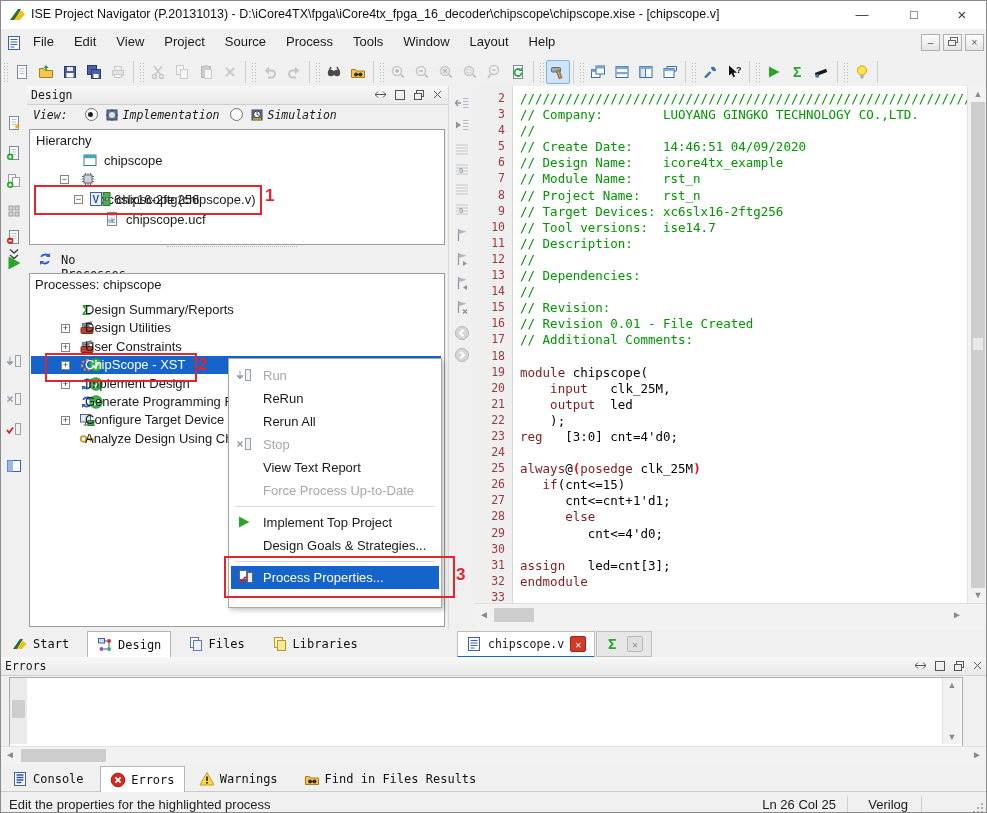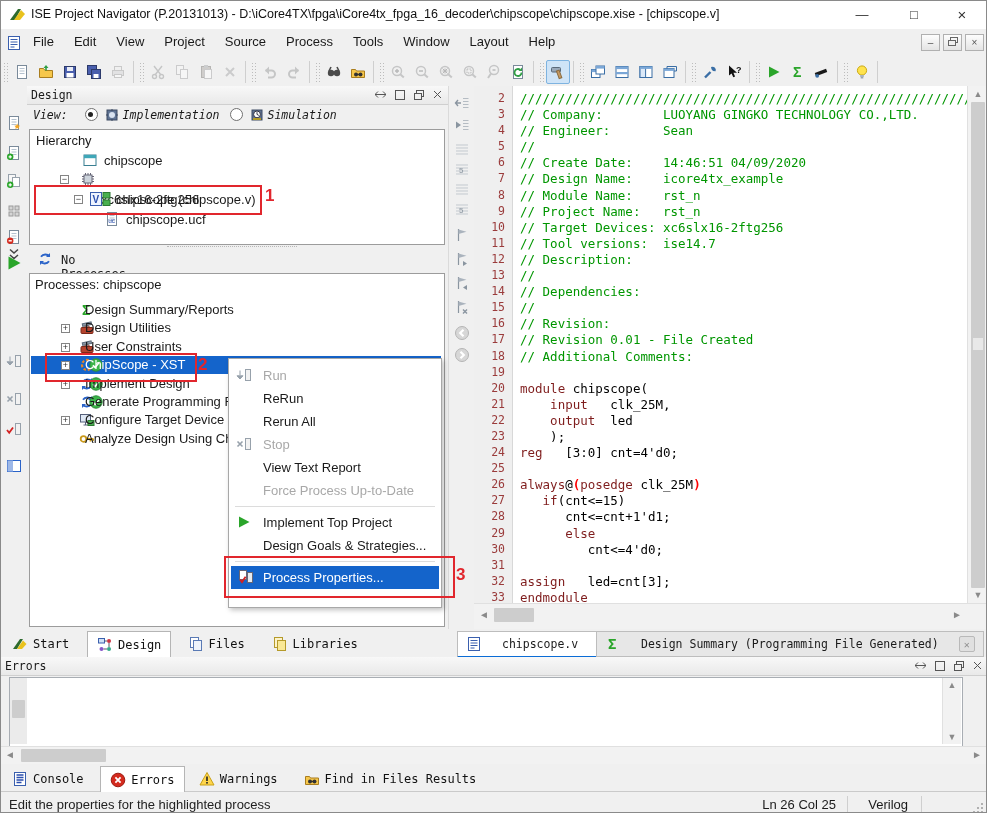--- a/index.html
+++ b/index.html
@@ -64,21 +64,21 @@
   .c-pm{color:#ff0000;font-weight:bold;}
   .vscroll{position:absolute;background:#f2f2f2;border-left:1px solid #e0e0e0;}
   .hscroll{position:absolute;background:#f2f2f2;border-top:1px solid #e0e0e0;}
   .sb-arrow{position:absolute;color:#8a8a8a;font-size:9px;text-align:center;width:100%;}
   .thumb{position:absolute;background:#cdcdcd;border-radius:1px;}
   .grip{position:absolute;background:#e8e8e8;}
   
   #tabsrow{left:0;top:628px;width:987px;height:28px;background:#f0f0f0;border-bottom:4px solid #0ea5e9;}
   .ltab{position:absolute;top:2px;height:25px;display:flex;align-items:center;gap:5px;padding:0 9px;font-size:12px;font-family:"DejaVu Sans Mono",monospace;color:#111;}
   .ltab.on{background:#fff;border:1px solid #b5b5b5;border-bottom:none;}
-  .etab{position:absolute;top:2px;height:24px;display:flex;align-items:center;gap:20px;padding:0 8px;font-size:11.5px;font-family:"DejaVu Sans Mono",monospace;background:#e7e7e7;border:1px solid #bdbdbd;}
+  .etab{position:absolute;top:2px;height:24px;display:flex;align-items:center;gap:6px;padding:0 8px;font-size:11.5px;font-family:"DejaVu Sans Mono",monospace;background:#e7e7e7;border:1px solid #bdbdbd;}
   .etab.on{background:#fff;border-bottom:2px solid #0a6cd6;}
   .closebox{width:14px;height:14px;border-radius:2px;display:flex;align-items:center;justify-content:center;font-size:10px;}
   .closebox.red{background:#d03b28;color:#fff;border:1px solid #a32413;}
   .closebox.gray{background:#e0e0e0;color:#909090;border:1px solid #b9b9b9;}
   
   #errors-panel{left:0;top:656px;width:987px;height:107px;background:#f0f0f0;}
   #errors-content{position:absolute;left:8px;top:20px;width:952px;height:68px;background:#fff;border:1px solid #a8adb3;}
   
   #consolerow{left:0;top:763px;width:987px;height:27px;background:#f0f0f0;border-bottom:1px solid #cacaca;}
   
@@ -711,21 +711,20 @@
         <div class="gl">29</div>
         <div class="gl">30</div>
         <div class="gl">31</div>
         <div class="gl">32</div>
         <div class="gl">33</div>
         <div class="gl">34</div>
       </div>
     <div id="code">
         <div class="cl"><span class="c-cm">////////////////////////////////////////////////////////////////////////////////</span></div>
         <div class="cl"><span class="c-cm">// Company:        LUOYANG GINGKO TECHNOLOGY CO.,LTD.</span></div>
-        <div class="cl"><span class="c-cm">// Engineer:       Sean</span></div>
         <div class="cl"><span class="c-cm">//</span></div>
         <div class="cl"><span class="c-cm">// Create Date:    14:46:51 04/09/2020</span></div>
         <div class="cl"><span class="c-cm">// Design Name:    icore4tx_example</span></div>
         <div class="cl"><span class="c-cm">// Module Name:    rst_n</span></div>
         <div class="cl"><span class="c-cm">// Project Name:   rst_n</span></div>
         <div class="cl"><span class="c-cm">// Target Devices: xc6slx16-2ftg256</span></div>
         <div class="cl"><span class="c-cm">// Tool versions:  ise14.7</span></div>
         <div class="cl"><span class="c-cm">// Description:</span></div>
         <div class="cl"><span class="c-cm">//</span></div>
         <div class="cl"><span class="c-cm">// Dependencies:</span></div>
@@ -807,21 +806,20 @@
             </svg>
           </span>
           <span>chipscope.v</span>
           <span class="closebox red">✕</span>
         </span><span class="etab" style="left: 595px;">
           <span class="ic" style="display: inline-flex;">
             <svg width="16" height="16" viewBox="0 0 16 16">
               <text x="3" y="13" font-size="14" font-weight="bold" fill="#2aa52a">Σ</text>
             </svg>
           </span>
-          <span>Design Summary (Programming File Generated)</span>
           <span class="closebox gray">✕</span>
         </span></span>
   </div>
 
   <div id="errors-panel" class="abs">
     <div class="panel-hdr">
       <span class="t mono">Errors</span>
       <span class="phbtns">
         <span class="phb">
             <svg width="11" height="11" viewBox="0 0 11 11">

